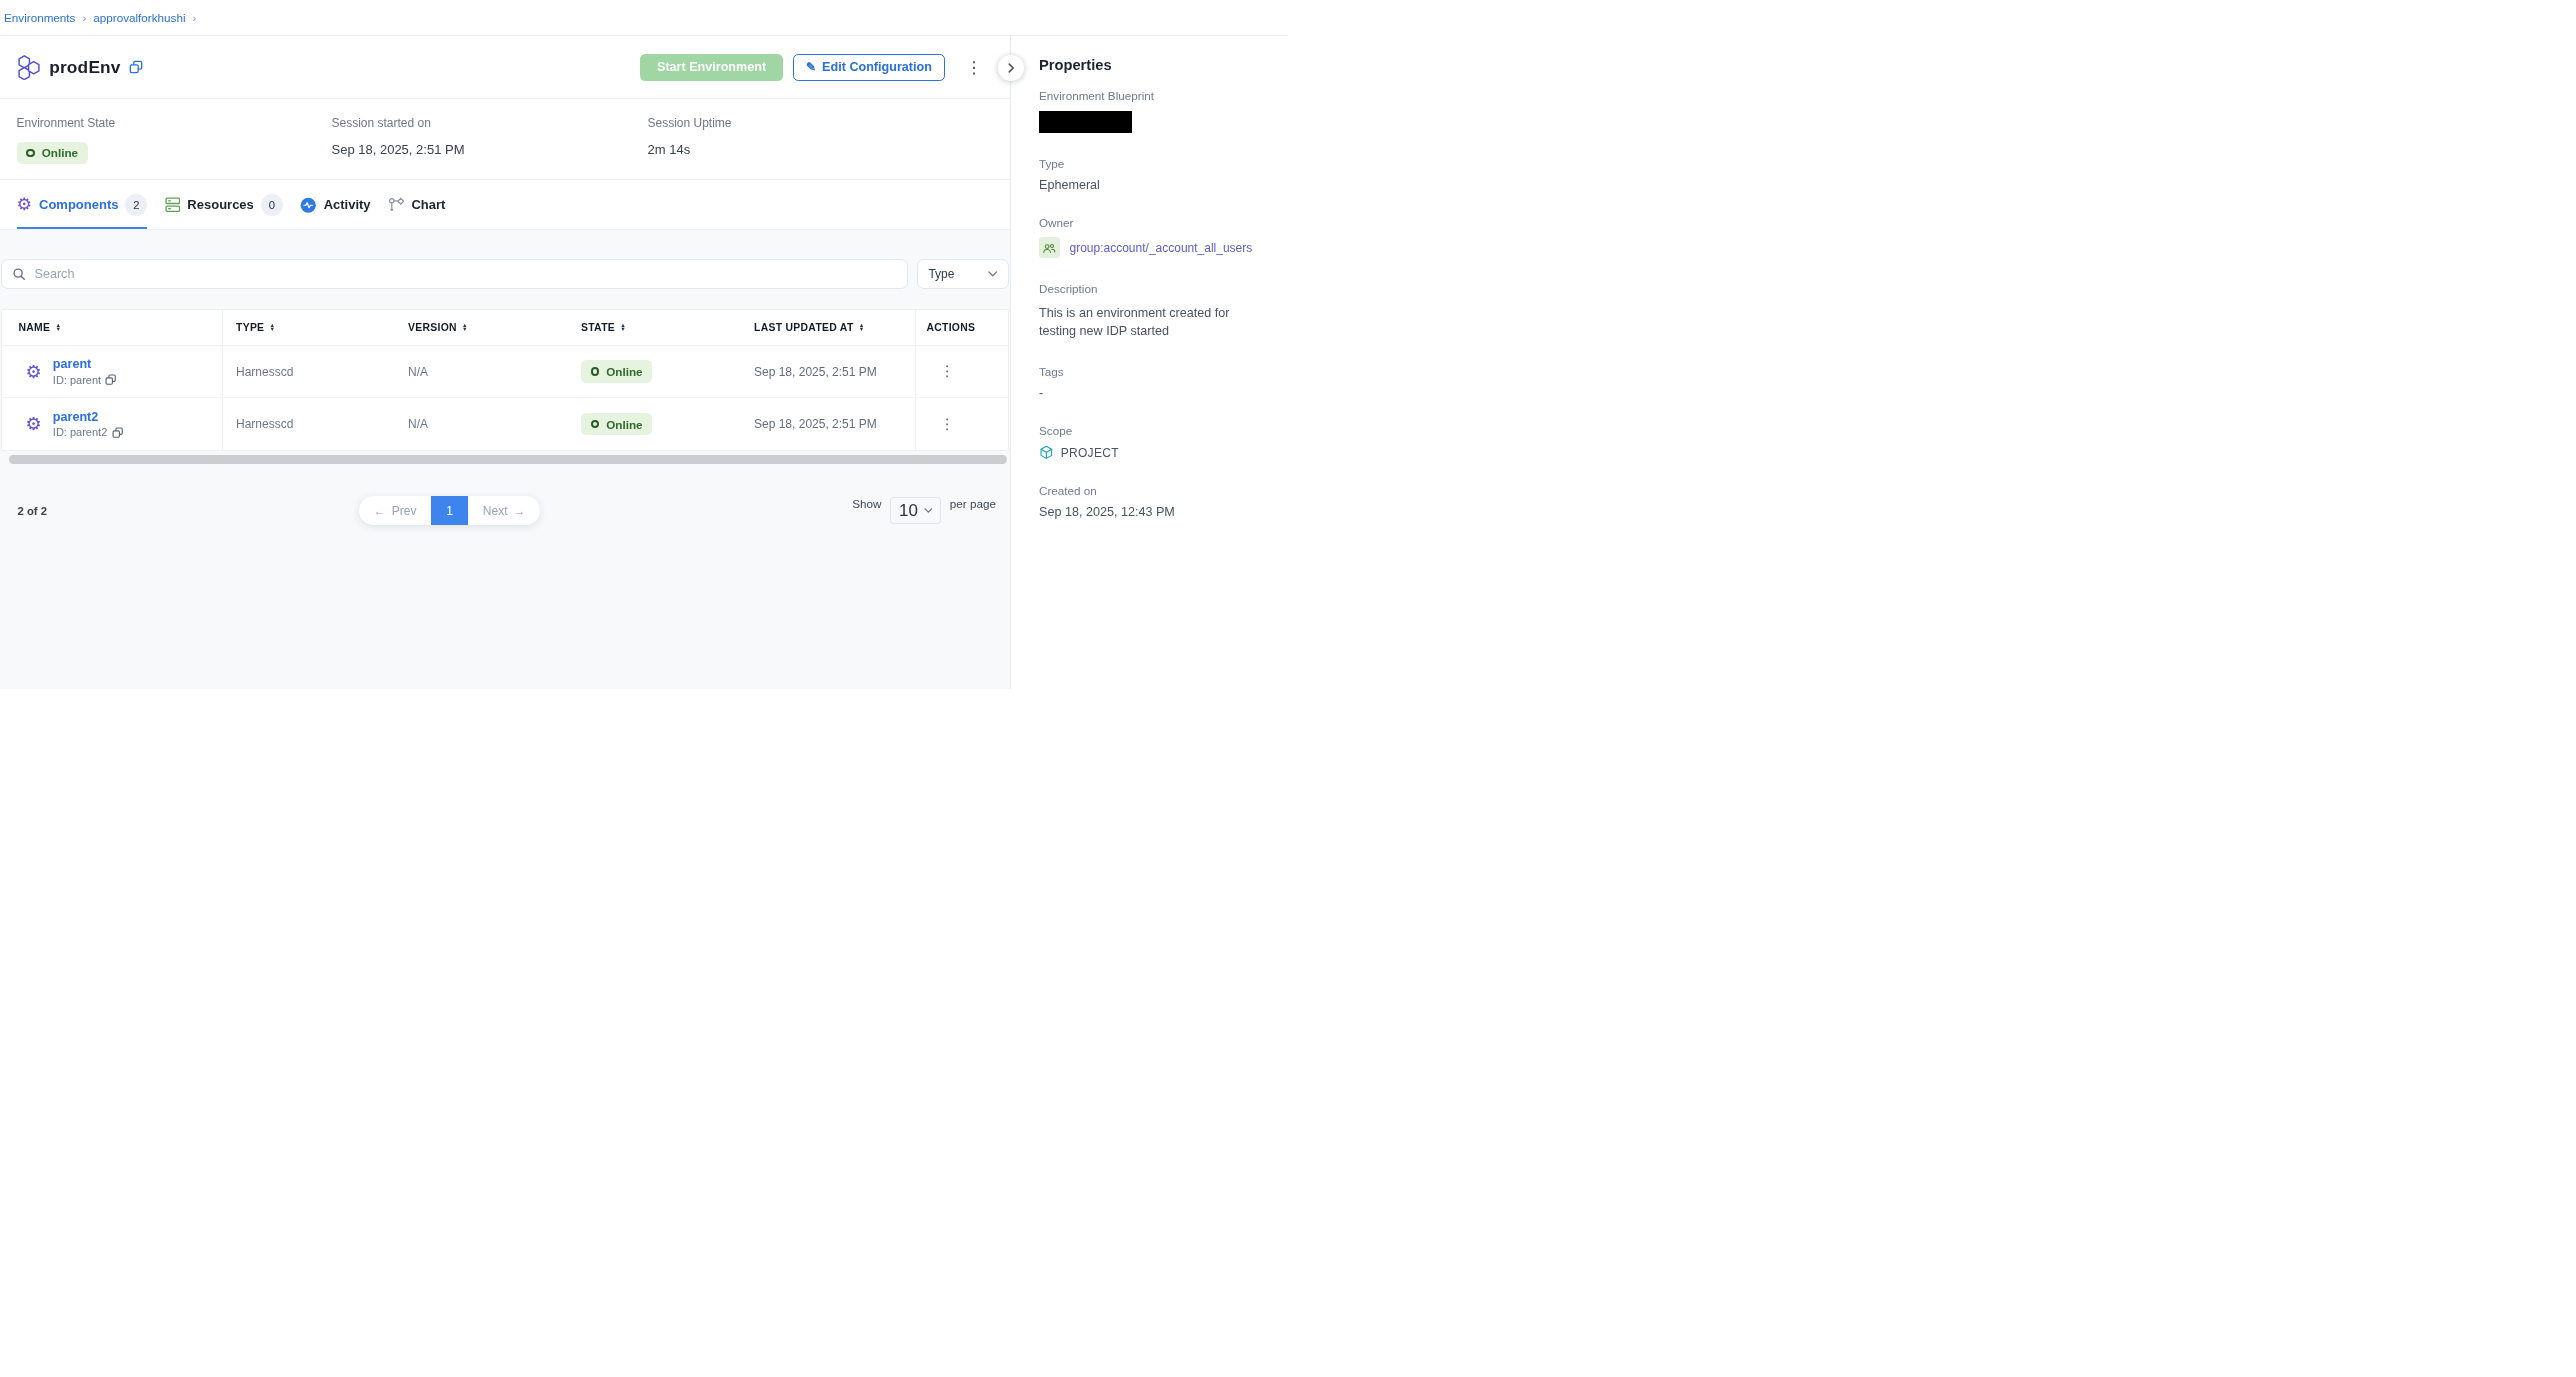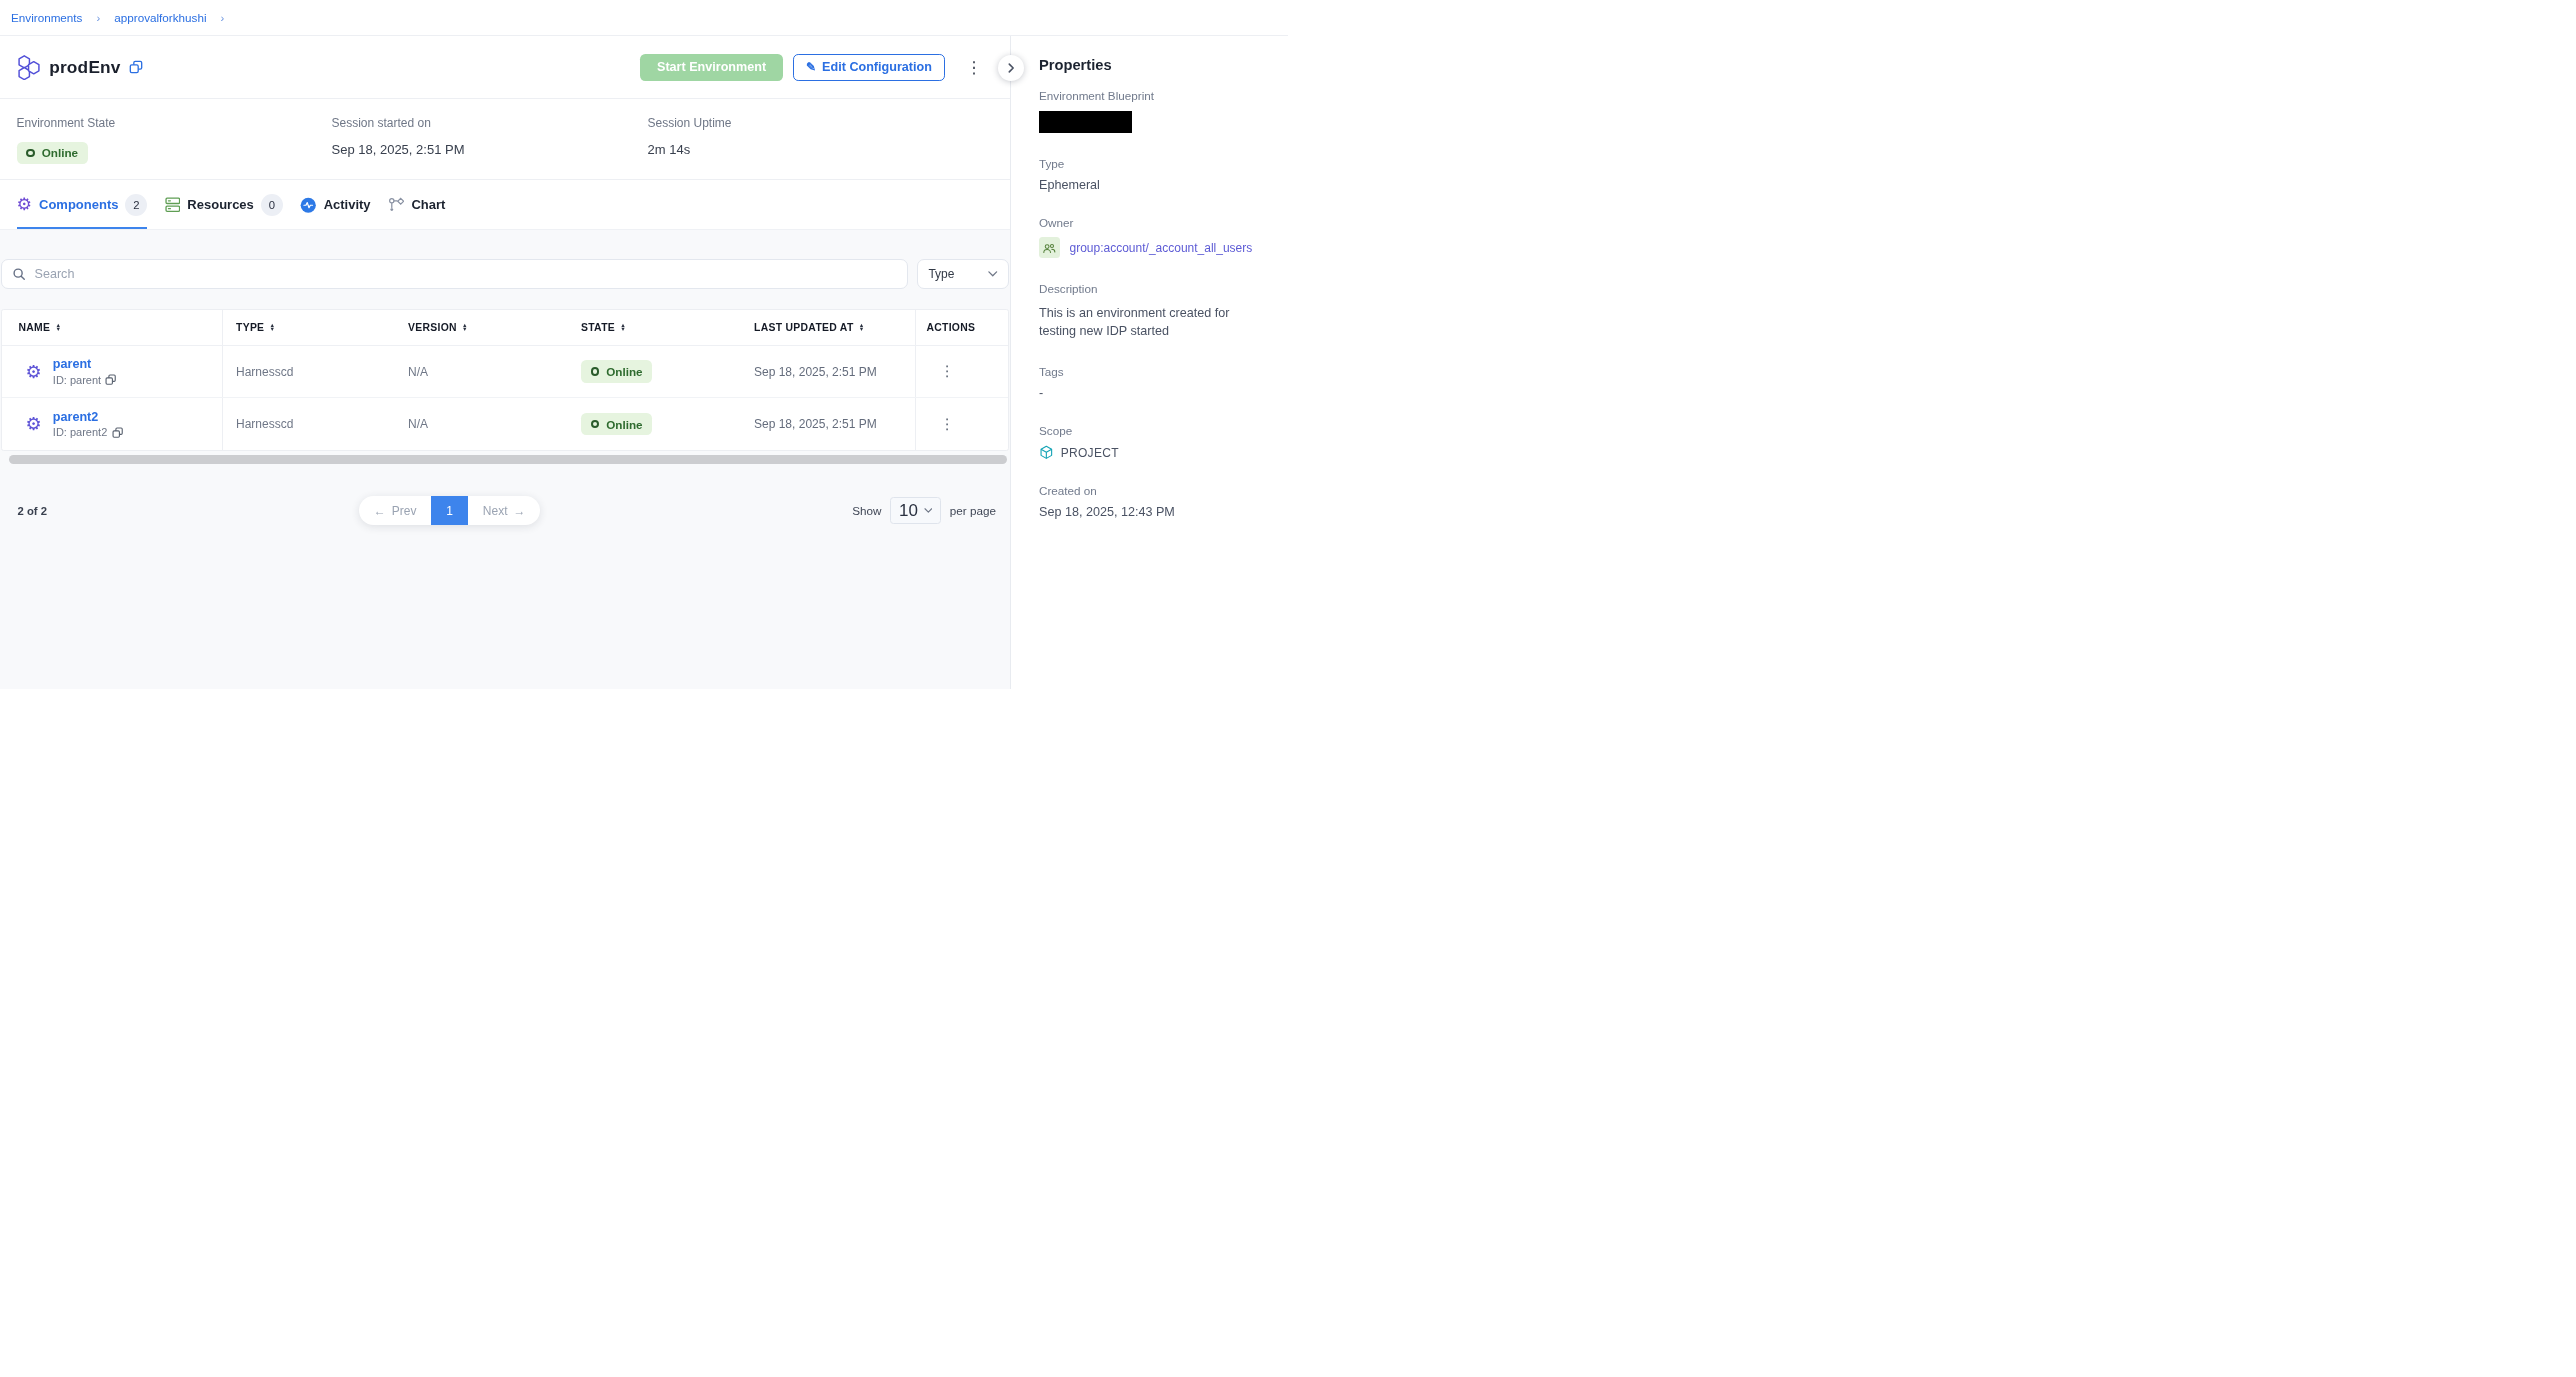--- a/index.html
+++ b/index.html
@@ -14,22 +14,22 @@
   *{box-sizing:border-box;}
   html,body{margin:0;padding:0;}
   body{
     width:1288px;height:689px;background:#fff;
     font-family:"Liberation Sans", sans-serif;color:var(--text-dark);
     overflow:hidden;
   }
   .app{width:1288px;height:689px;display:flex;flex-direction:column;}
 
   
-  .crumb-bar{height:36px;flex:0 0 36px;display:flex;align-items:center;gap:14px;
-    padding:0 11px;border-bottom:0.9px solid var(--divider);background:#fff;}
+  .crumb-bar{height:36px;flex:0 0 36px;display:flex;align-items:center;gap:7px;
+    padding:0 4px;border-bottom:0.9px solid var(--divider);background:#fff;}
   .crumb-link{color:var(--blue);font-size:11.7px;text-decoration:none;cursor:pointer;}
   .crumb-sep{color:#6C95E0;font-size:11.3px;}
 
   .body-wrap{flex:1;display:flex;min-height:0;}
   .main{flex:1;min-width:0;display:flex;flex-direction:column;background:#fff;}
 
   
   .title-row{height:63px;flex:0 0 63px;display:flex;align-items:center;
     padding:0 22.6px 0 16.5px;border-bottom:0.9px solid var(--divider);}
   .hex-icon{width:24px;height:25px;flex:0 0 24px;}
@@ -104,21 +104,21 @@
   .hscroll{height:8.7px;background:var(--scrollbar);border-radius:5.2px;margin:4.3px 1.7px 0 7.8px;cursor:pointer;}
 
   
   .pagination{margin-top:32px;display:flex;align-items:center;}
   .pg-summary{font-size:11.3px;font-weight:700;color:var(--text-mid);margin-left:16.5px;}
   .pg-pill{margin:0 auto;height:29.5px;background:#fff;border-radius:17.3px;display:flex;align-items:stretch;
     overflow:hidden;box-shadow:0 1.7px 8.7px rgba(30,40,60,.12);}
   .pg-btn{display:flex;align-items:center;gap:6px;padding:0 14.7px;color:#9AA3B2;font-size:12px;
     background:none;border:none;cursor:pointer;font-family:inherit;}
   .pg-page{width:37px;background:var(--page-active);color:#fff;font-size:12px;border:none;cursor:pointer;font-family:inherit;}
-  .pg-right{display:flex;align-items:center;gap:8.7px;margin-right:13px;}
+  .pg-right{display:flex;align-items:flex-start;gap:8.7px;margin-right:13px;}
   .pg-text{font-size:11.7px;color:#404756;}
   .size-dd{width:51px;height:27px;background:#F7F9FC;border:0.9px solid #DFE4EC;border-radius:3.5px;
     display:flex;align-items:center;justify-content:space-between;padding:0 7.8px;cursor:pointer;}
   .size-val{font-size:17px;color:#2A3140;}
 
   
   .panel{width:278px;flex:0 0 278px;background:#fff;border-left:0.9px solid var(--border);
     position:relative;padding:21px 26px 0 28px;}
   .collapse-btn{position:absolute;left:-13px;top:19px;width:26px;height:26px;border-radius:50%;
     background:#fff;box-shadow:0 0.9px 6px rgba(30,40,60,.25);border:none;display:flex;

